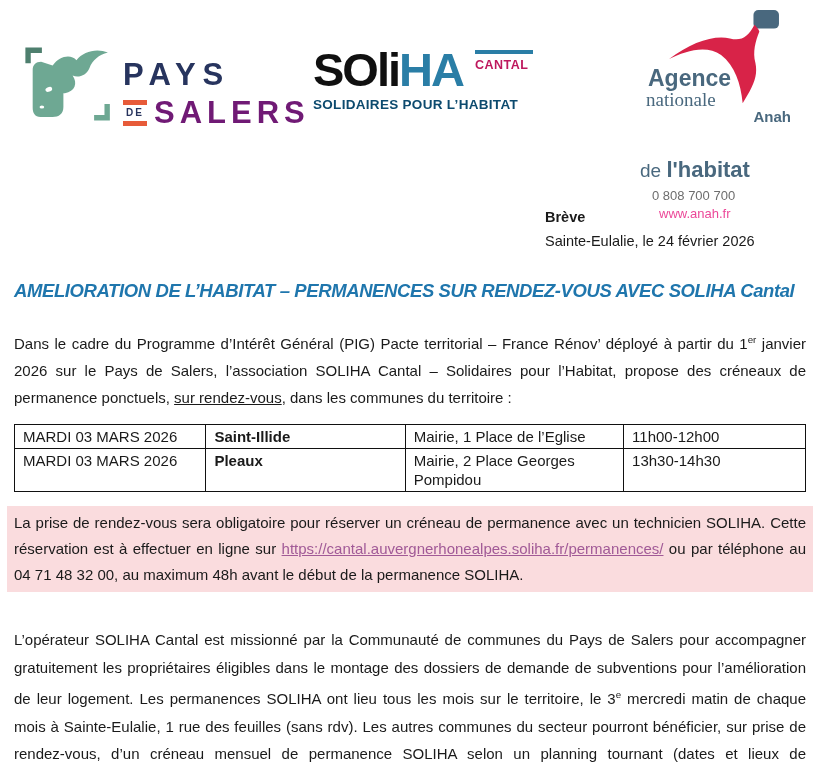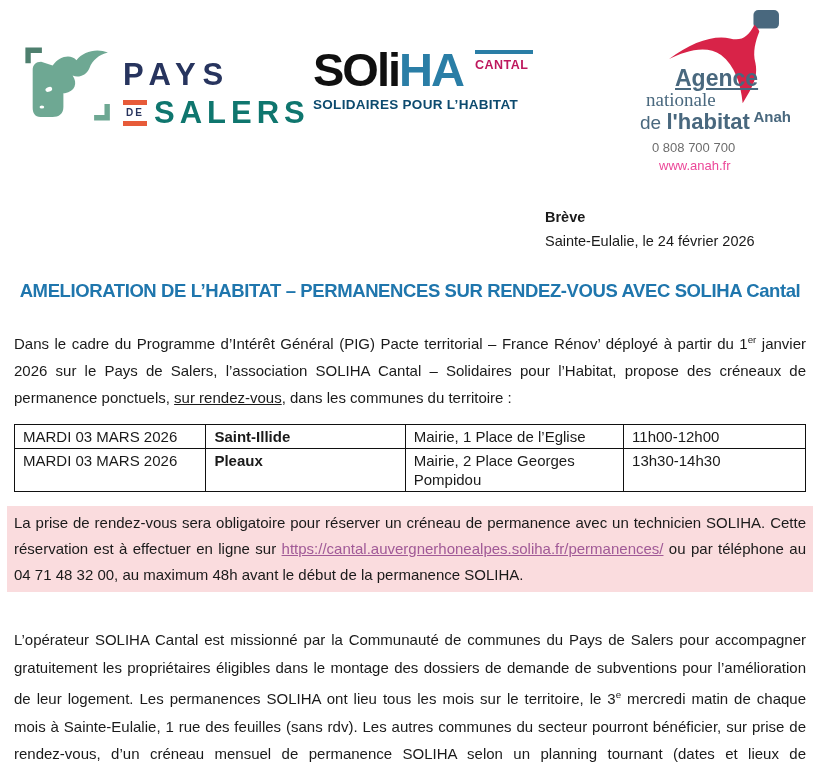--- a/index.html
+++ b/index.html
@@ -7,50 +7,50 @@
         font-family:"Liberation Sans",sans-serif;color:#1a1a1a;}
 
   
   .logo-pays{position:absolute;left:25px;top:44px;display:flex;align-items:flex-end;gap:12px;}
   .pays-text{padding-top:8px;}
   .pays-line1{font-size:31px;font-weight:800;letter-spacing:7px;color:#27345E;line-height:1;}
   .pays-line2{display:flex;align-items:center;gap:7px;margin-top:7px;}
   .de-stack{display:flex;flex-direction:column;align-items:center;gap:3px;width:24px;}
   .orange-bar{width:24px;height:5px;background:#E75B39;}
   .de-label{font-size:10px;font-weight:800;letter-spacing:2px;color:#27345E;line-height:1;}
-  .salers{font-size:31px;font-weight:800;letter-spacing:5px;color:#0f766e;line-height:1;}
+  .salers{font-size:31px;font-weight:800;letter-spacing:5px;color:#701a75;line-height:1;}
 
   .logo-soliha{position:absolute;left:313px;top:48px;}
   .soliha-row{display:flex;align-items:flex-start;}
   .soliha-word{font-size:47px;font-weight:800;letter-spacing:-2px;line-height:0.92;color:#101010;}
   .soliha-blue{color:#2A7EA6;}
   .soliha-cantal{margin-left:12px;margin-top:2px;}
   .cantal-rule{width:58px;height:3.5px;background:#2A7EA6;}
   .cantal-label{font-size:12.5px;font-weight:700;letter-spacing:.5px;color:#be185d;margin-top:4px;}
   .soliha-tagline{font-size:13.5px;font-weight:700;letter-spacing:.3px;color:#0c4a6e;margin-top:6px;}
 
   .logo-anah{position:absolute;left:636px;top:6px;width:165px;height:168px;}
   .anah-svg{position:absolute;right:16px;top:2px;}
   .anah-text{position:absolute;left:0;top:60px;width:100%;color:#49687E;}
-  .anah-l1{font-size:23px;font-weight:700;margin-left:39px;line-height:1.05;text-decoration:underline;}
+  .anah-l1{font-size:23px;font-weight:700;margin-left:12px;line-height:1.05;}
   .anah-l2{font-size:19px;font-weight:400;margin-left:10px;line-height:1.05;font-family:Liberation Serif, serif;}
-  .anah-l3{font-size:19px;margin-left:4px;line-height:1.05;}
+  .anah-l3{font-size:19px;margin-left:4px;line-height:1.05;margin-top:48px;}
   .anah-l3 .bold{font-weight:700;font-size:22px;}
   .anah-brand{position:absolute;right:10px;top:42px;font-size:15px;font-weight:700;}
   .anah-phone{font-size:13px;color:#6d6d6d;margin:7px 0 3px 16px;}
   .anah-web{font-size:13px;color:#ec4899;margin-left:23px;}
 
   
   .dateline{position:absolute;left:545px;top:205px;font-size:14.5px;line-height:24px;}
   .breve{font-weight:700;}
 
   
   .content{position:absolute;left:14px;right:14px;top:280px;}
   h1.title{margin:0;font-size:18.5px;font-weight:700;letter-spacing:-0.4px;color:#1F76AD;
-           text-align:center;white-space:nowrap;}
+           text-align:left;white-space:nowrap;font-style:italic;}
   p{margin:0;}
   .intro{margin-top:24px;font-size:15px;line-height:27px;text-align:justify;}
   .u{text-decoration:underline;}
   sup{font-size:.65em;}
 
   table.sched{border-collapse:collapse;width:100%;margin-top:13px;font-size:15px;}
   table.sched td{border:1.5px solid #111;padding:2px 8px;line-height:19px;vertical-align:top;}
   td.commune{font-weight:700;}
 
   .highlight{margin:14px -7px 0 -7px;padding:4px 7px;background:#FADCDE;

